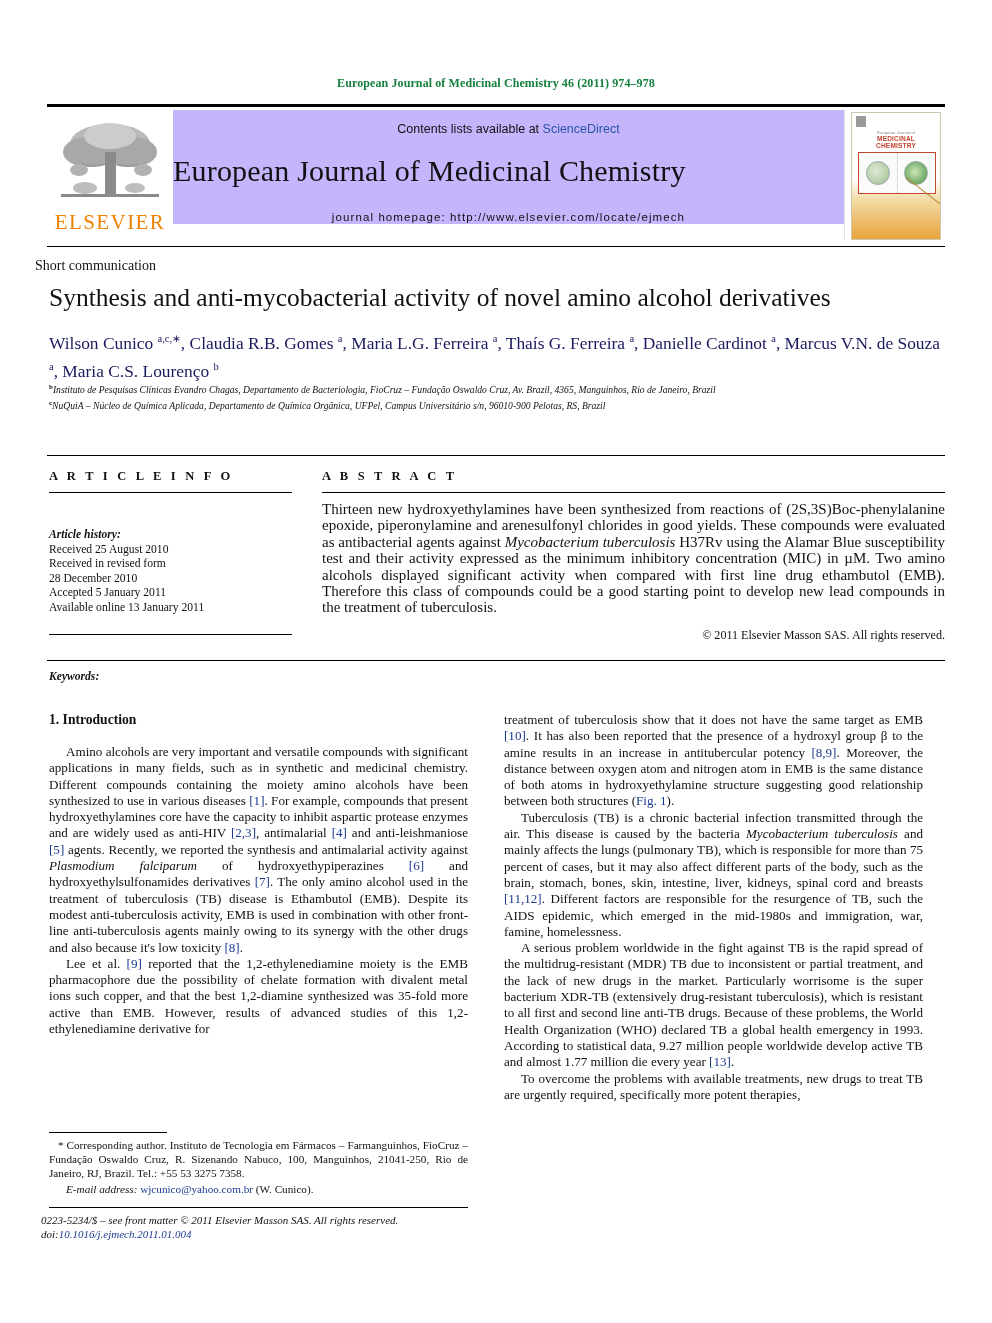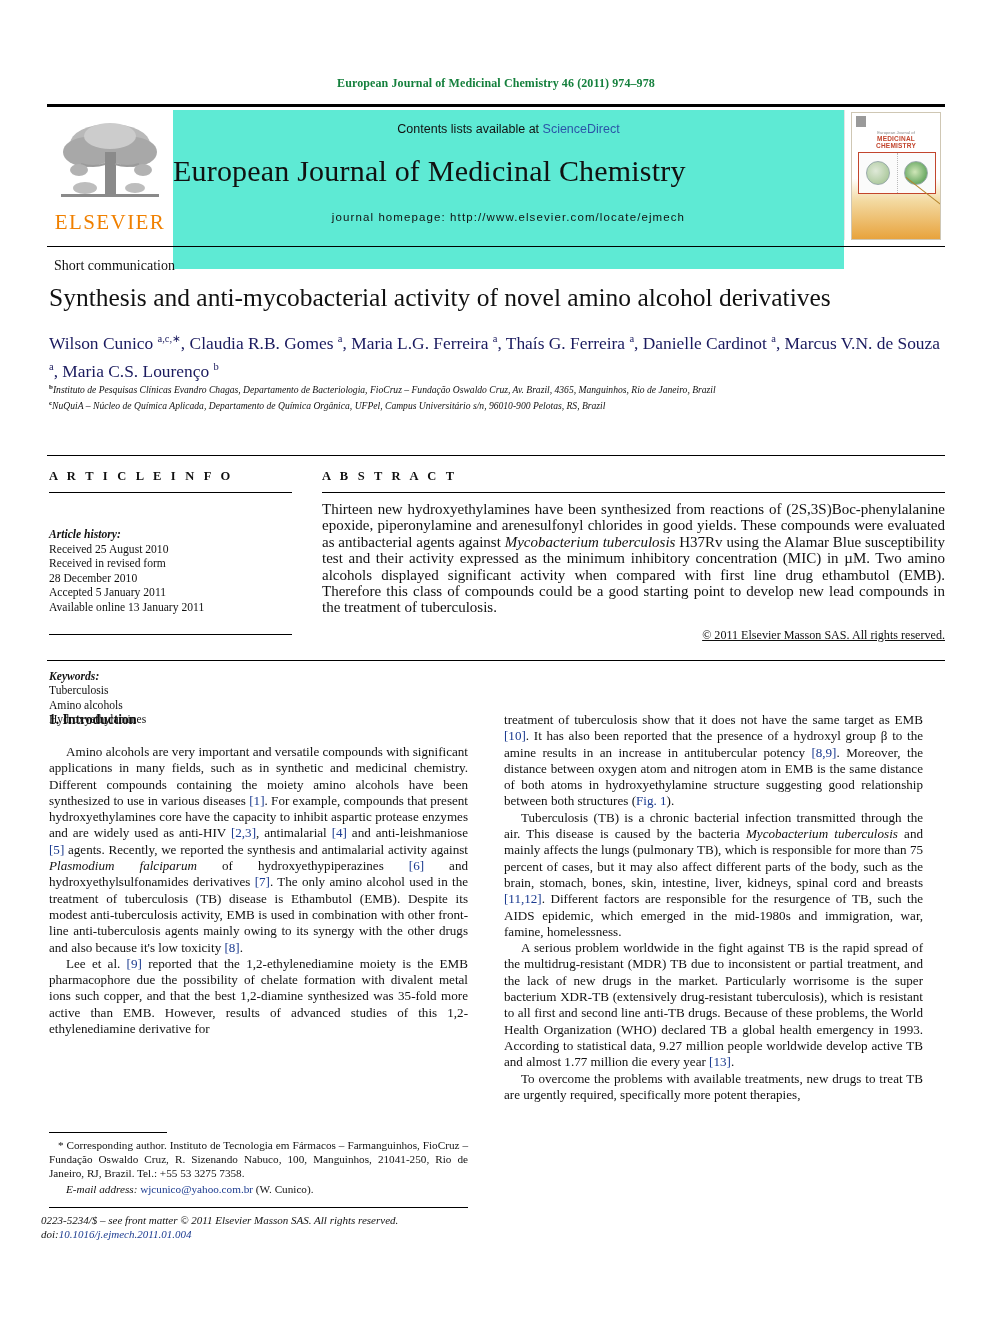--- a/index.html
+++ b/index.html
@@ -71,23 +71,23 @@
     top: 100px;
     width: 118px;
     text-align: center;
     font-family: "Liberation Serif", serif;
     font-size: 21px;
     letter-spacing: 1.4px;
     color: #F08000;
   }
   .journal-band {
     flex: 1 1 auto;
-    background: #5eead4;
+    background: #c4b5fd;
     position: relative;
-    height: 159px;
+    height: 114px;
   }
   .contents-line {
     position: absolute;
     top: 12px;
     left: 0; right: 0;
     text-align: center;
     font-family: "Liberation Sans", sans-serif;
     font-size: 12.5px;
     color: #111;
   }
@@ -190,21 +190,21 @@
 
   
   .rule-thin {
     position: absolute;
     left: 47px;
     width: 898px;
     border-top: 1px solid #000;
   }
   .short-comm {
     position: absolute;
-    left: 54px;
+    left: 35px;
     top: 258px;
     font-family: "Liberation Serif", serif;
     font-size: 14px;
     color: #111;
   }
   .article-title {
     position: absolute;
     left: 49px;
     top: 283px;
     width: 896px;
@@ -308,21 +308,20 @@
     text-align: justify;
     padding-top: 8px;
   }
   .abstract-text i { font-style: italic; }
   .copyright {
     font-family: "Liberation Serif", serif;
     font-size: 12.1px;
     color: #111;
     text-align: right;
     margin-top: 12px;
-    text-decoration: underline;
   }
 
   .rule-body {
     position: absolute;
     left: 47px;
     top: 660px;
     width: 898px;
     border-top: 1px solid #000;
   }
 
@@ -483,25 +482,20 @@
           <div>Received in revised form</div>
           <div>28 December 2010</div>
           <div>Accepted 5 January 2011</div>
           <div>Available online 13 January 2011</div>
         </div>
     </div>
     <div class="info-gap"></div>
     <div class="bar"></div>
     <div class="info-block">
       <div class="hdr">Keywords:</div>
-      <div>
-          <div>Tuberculosis</div>
-          <div>Amino alcohols</div>
-          <div>Hydroxyethylamines</div>
-        </div>
     </div>
   </div>
 
   <div class="abs-col">
     <div class="bar"></div>
     <div class="abstract-text">Thirteen new hydroxyethylamines have been synthesized from reactions of (2S,3S)Boc-phenylalanine epoxide, piperonylamine and arenesulfonyl chlorides in good yields. These compounds were evaluated as antibacterial agents against <i>Mycobacterium tuberculosis</i> H37Rv using the Alamar Blue susceptibility test and their activity expressed as the minimum inhibitory concentration (MIC) in µM. Two amino alcohols displayed significant activity when compared with first line drug ethambutol (EMB). Therefore this class of compounds could be a good starting point to develop new lead compounds in the treatment of tuberculosis.</div>
     <div class="copyright">© 2011 Elsevier Masson SAS. All rights reserved.</div>
   </div>
 
   <div class="rule-body"></div>

